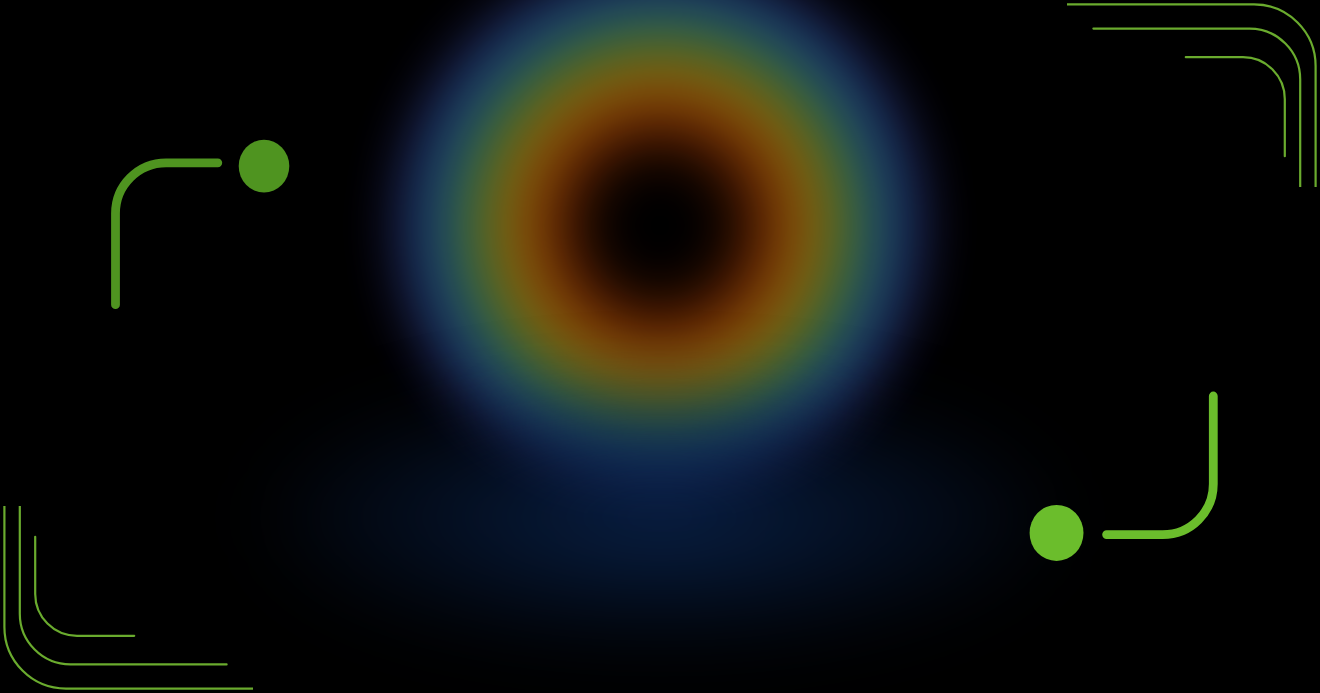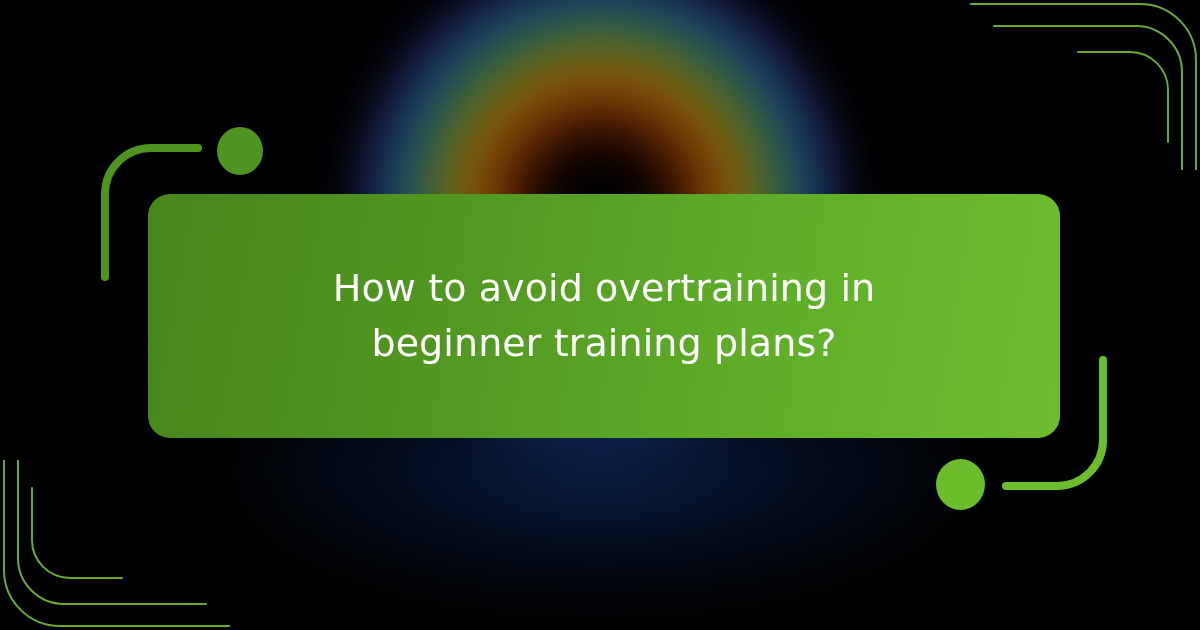--- a/index.html
+++ b/index.html
@@ -177,17 +177,14 @@
 
   <div class="accent elbow-br">
     <svg width="120" height="146" viewBox="0 0 120 146" fill="none">
       <path d="M111 8 V88 A46 46 0 0 1 65 134 H14" stroke="#6bbd2c" stroke-width="8" fill="none" stroke-linecap="round" stroke-linejoin="round"></path>
     </svg>
   </div>
 
   <div class="dot dot-top-left"></div>
   <div class="dot dot-bottom-right"></div>
 
-  <div class="card">
-    <h1 class="card-title">How to avoid overtraining in beginner training plans?</h1>
-  </div>
 
 </div>
 
 </body></html>

